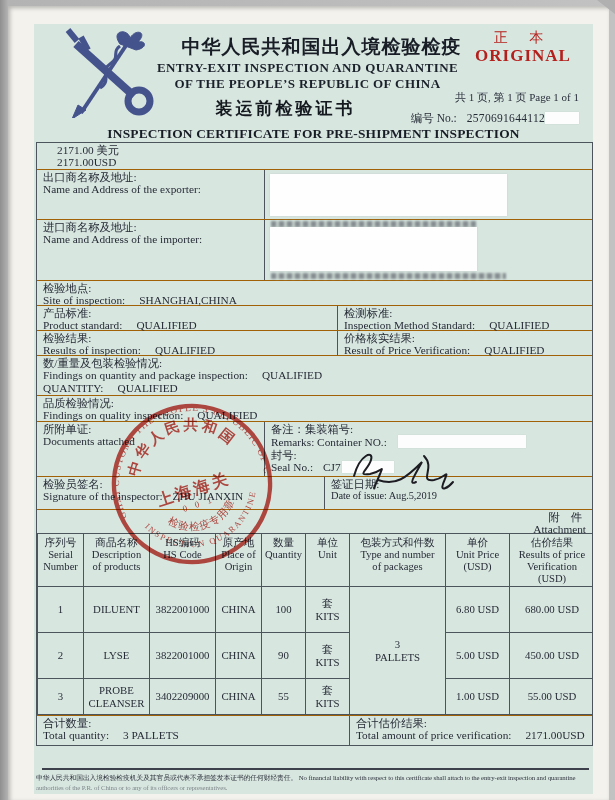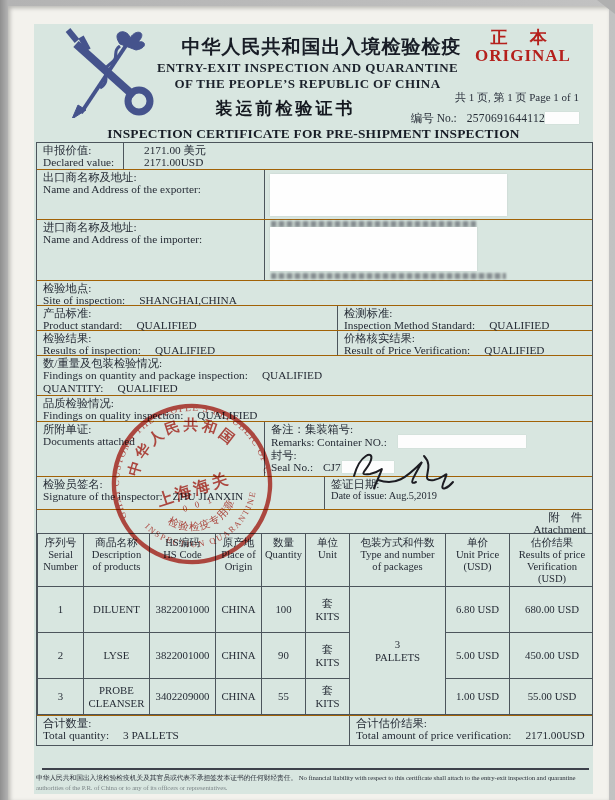--- a/index.html
+++ b/index.html
@@ -7,21 +7,21 @@
   .scan{position:relative;width:615px;height:800px;background:linear-gradient(90deg,#8f8f8f 0px,#b3b3b3 8px,#c2c2c2 100%);overflow:hidden;}
   .corner-tr{position:absolute;right:0;top:0;width:0;height:0;border-top:14px solid #b0b0b0;border-left:18px solid transparent;z-index:3;}
   .paper{position:absolute;left:8px;top:6px;width:601px;height:794px;background:#f3f2ed;box-shadow:inset 2px 2px 4px rgba(0,0,0,.25);}
   .cert{position:absolute;left:34px;top:24px;width:559px;height:770px;background:#d8e6e0;color:#262c36;overflow:hidden;}
   
   .hdr{position:relative;height:118px;padding-top:10px;box-sizing:border-box;}
   .logo{position:absolute;left:16px;top:2px;width:118px;height:92px;}
   .org-cn{text-align:center;font-size:19px;font-weight:bold;letter-spacing:1px;line-height:26px;color:#181d26;transform:translateX(8px);}
   .org-en{text-align:center;font-size:13px;font-weight:bold;line-height:16px;letter-spacing:.4px;color:#1b212b;transform:translateX(-6px);}
   .orig{position:absolute;right:16px;top:6px;width:108px;text-align:center;color:#b5201c;}
-  .orig .cn{font-size:17px;font-weight:bold;letter-spacing:9px;line-height:16px;}
+  .orig .cn{font-size:14px;font-weight:normal;letter-spacing:9px;line-height:16px;}
   .orig .en{font-size:17px;font-weight:bold;letter-spacing:1px;line-height:19px;}
   .page-info{position:absolute;right:14px;top:66px;font-size:11px;color:#2a303c;}
   .title-row{position:relative;height:30px;margin-top:4px;}
   .cert-title-cn{text-align:center;font-size:17px;font-weight:bold;letter-spacing:3px;color:#14181f;line-height:26px;transform:translateX(-28px);}
   .cert-no{position:absolute;right:14px;bottom:0;font-size:11.5px;white-space:nowrap;}
   .cert-no .num{margin-left:10px;letter-spacing:.3px;}
   .cert-title-en{text-align:center;font-size:13.4px;font-weight:bold;letter-spacing:.2px;color:#171c25;line-height:16px;}
   
   .formbox{width:557px;margin-left:2px;border:1px solid #4c555c;box-sizing:border-box;font-size:11.3px;line-height:12.3px;}
   .row{display:flex;box-sizing:border-box;}
@@ -89,24 +89,20 @@
         <div class="cert-no">
           <span>编号 No.:</span><span class="num">2570691644112</span><span class="redact-inline" style="width:34px;height:12px;"></span>
         </div>
       </div>
       <div class="cert-title-en">INSPECTION CERTIFICATE FOR PRE-SHIPMENT INSPECTION</div>
     </div>
 
     <div class="formbox">
 
       <div class="row r-declared">
-        <div class="c w86">
-          <div class="cn">申报价值:</div>
-          <div class="en">Declared value:</div>
-        </div>
         <div class="c grow" style="padding-left:20px">
           <div class="cn">2171.00 美元</div>
           <div class="en">2171.00USD</div>
         </div>
       </div>
 
       <div class="row r-exporter">
         <div class="c w183">
           <div class="cn">出口商名称及地址:</div>
           <div class="en">Name and Address of the exporter:</div>

